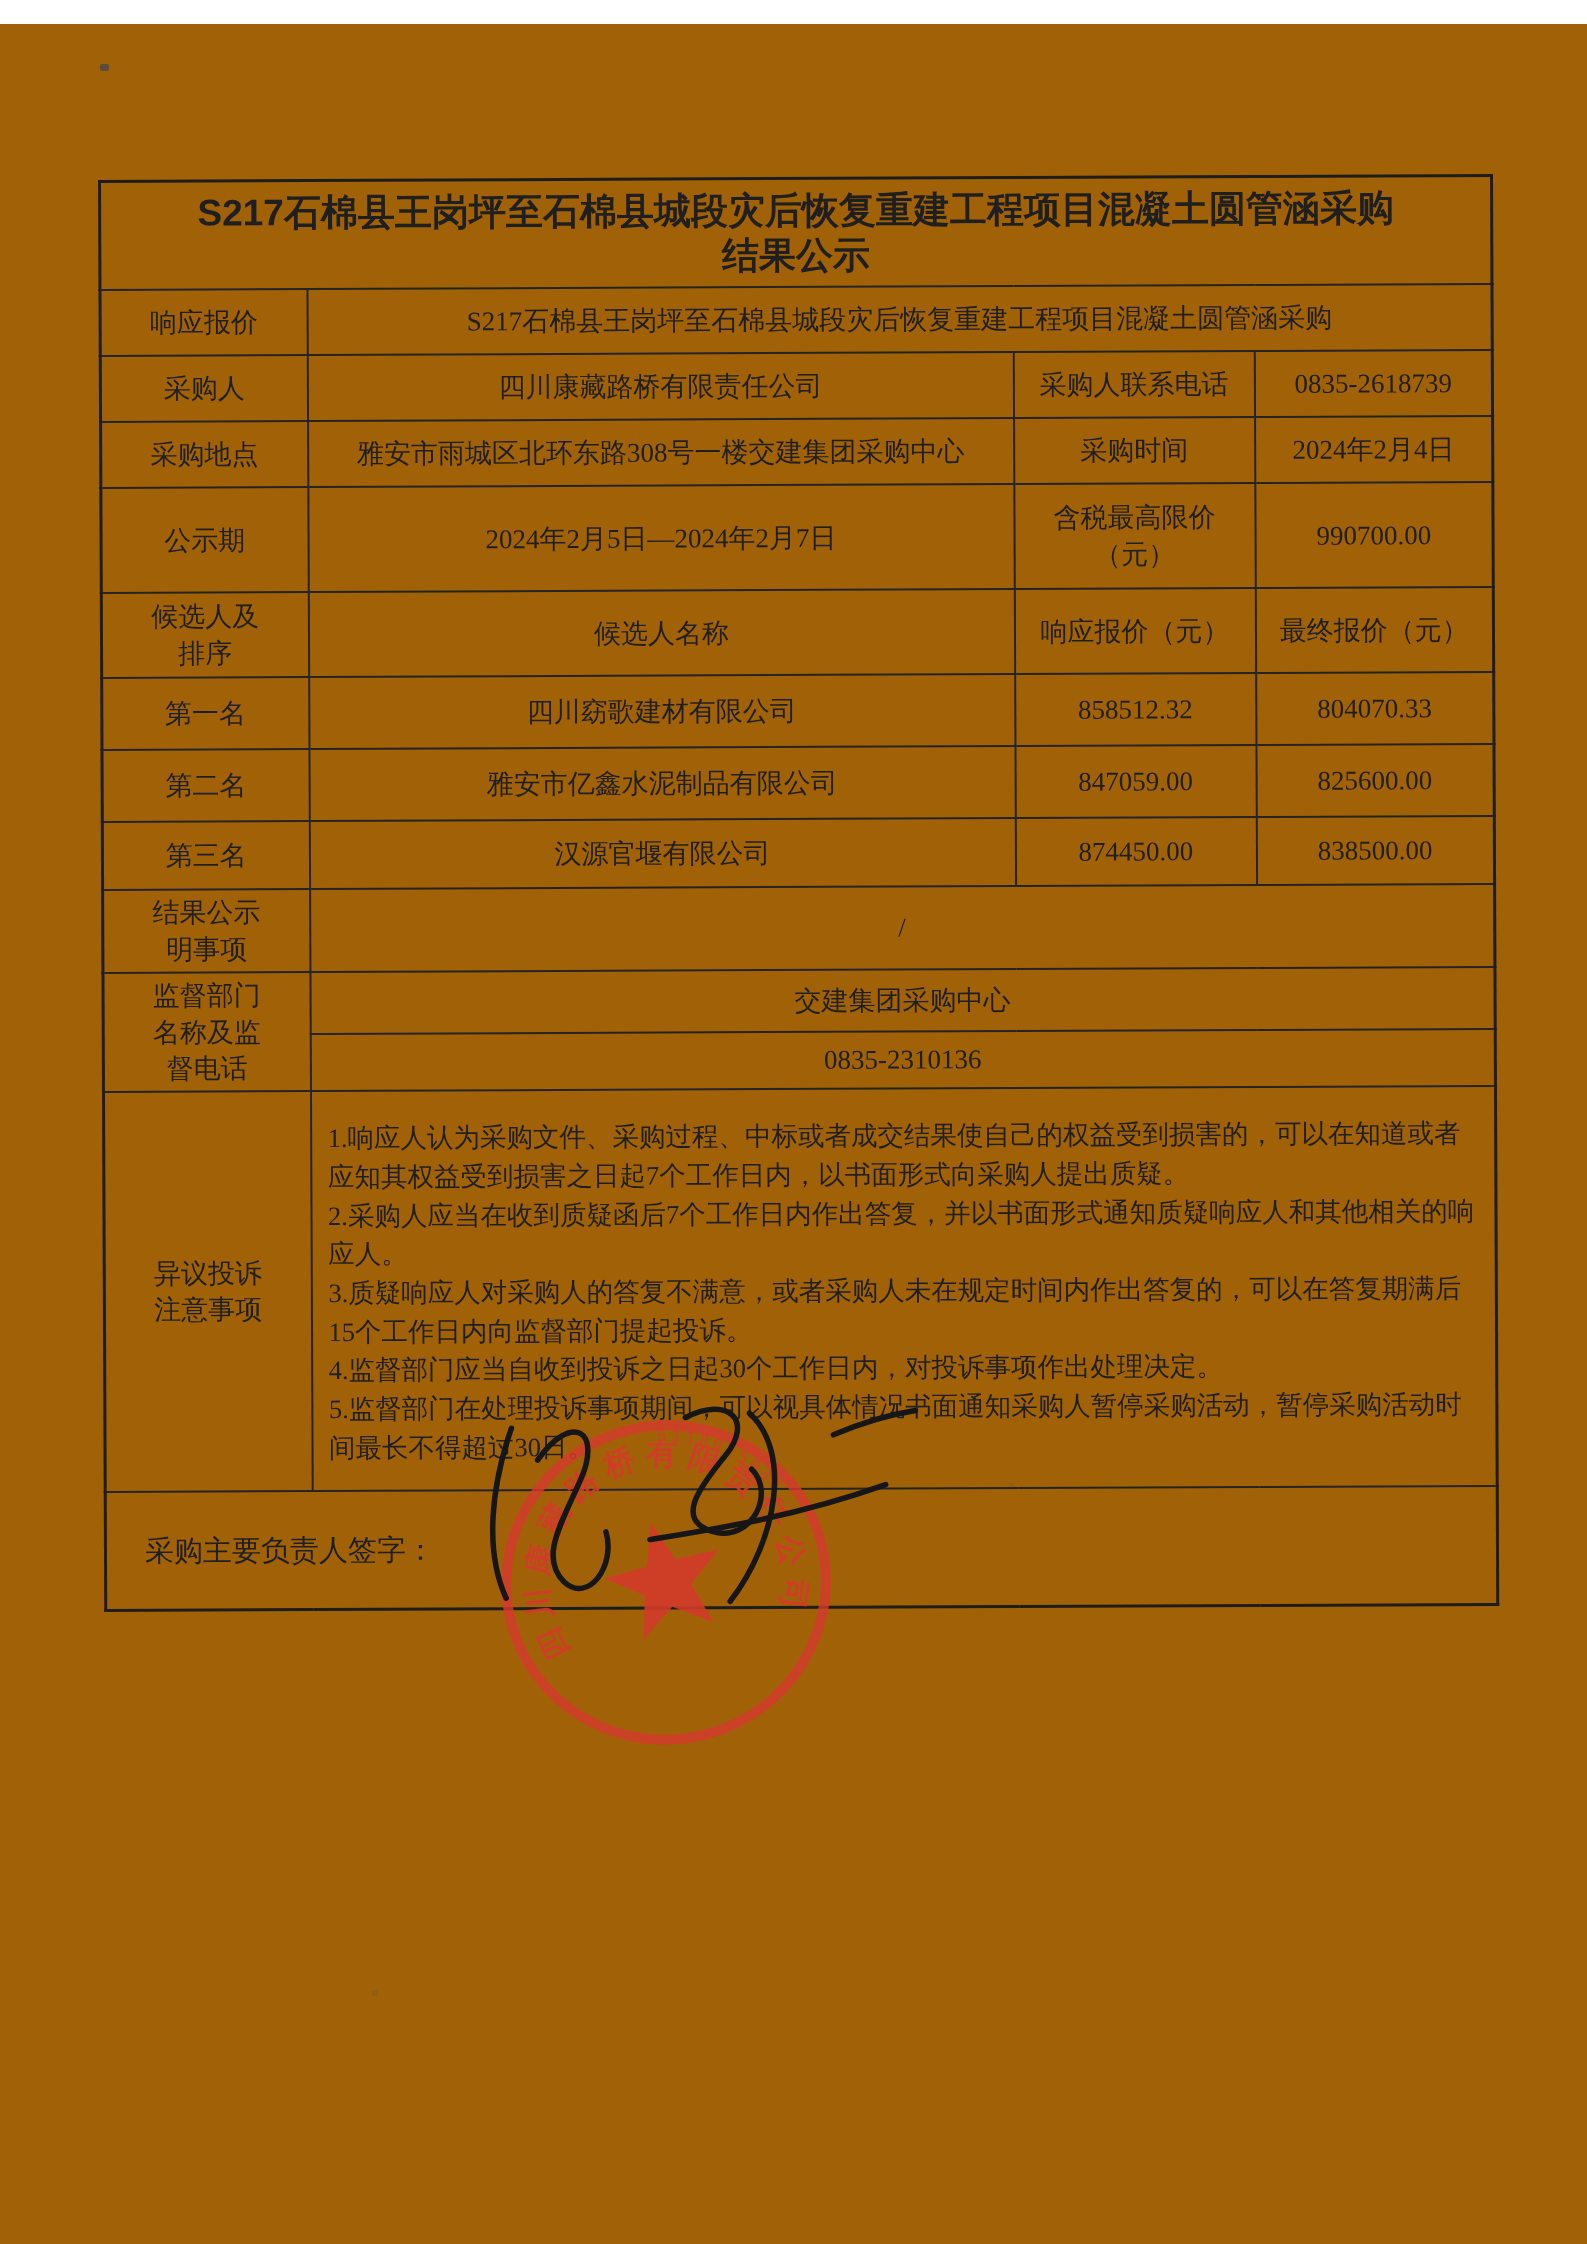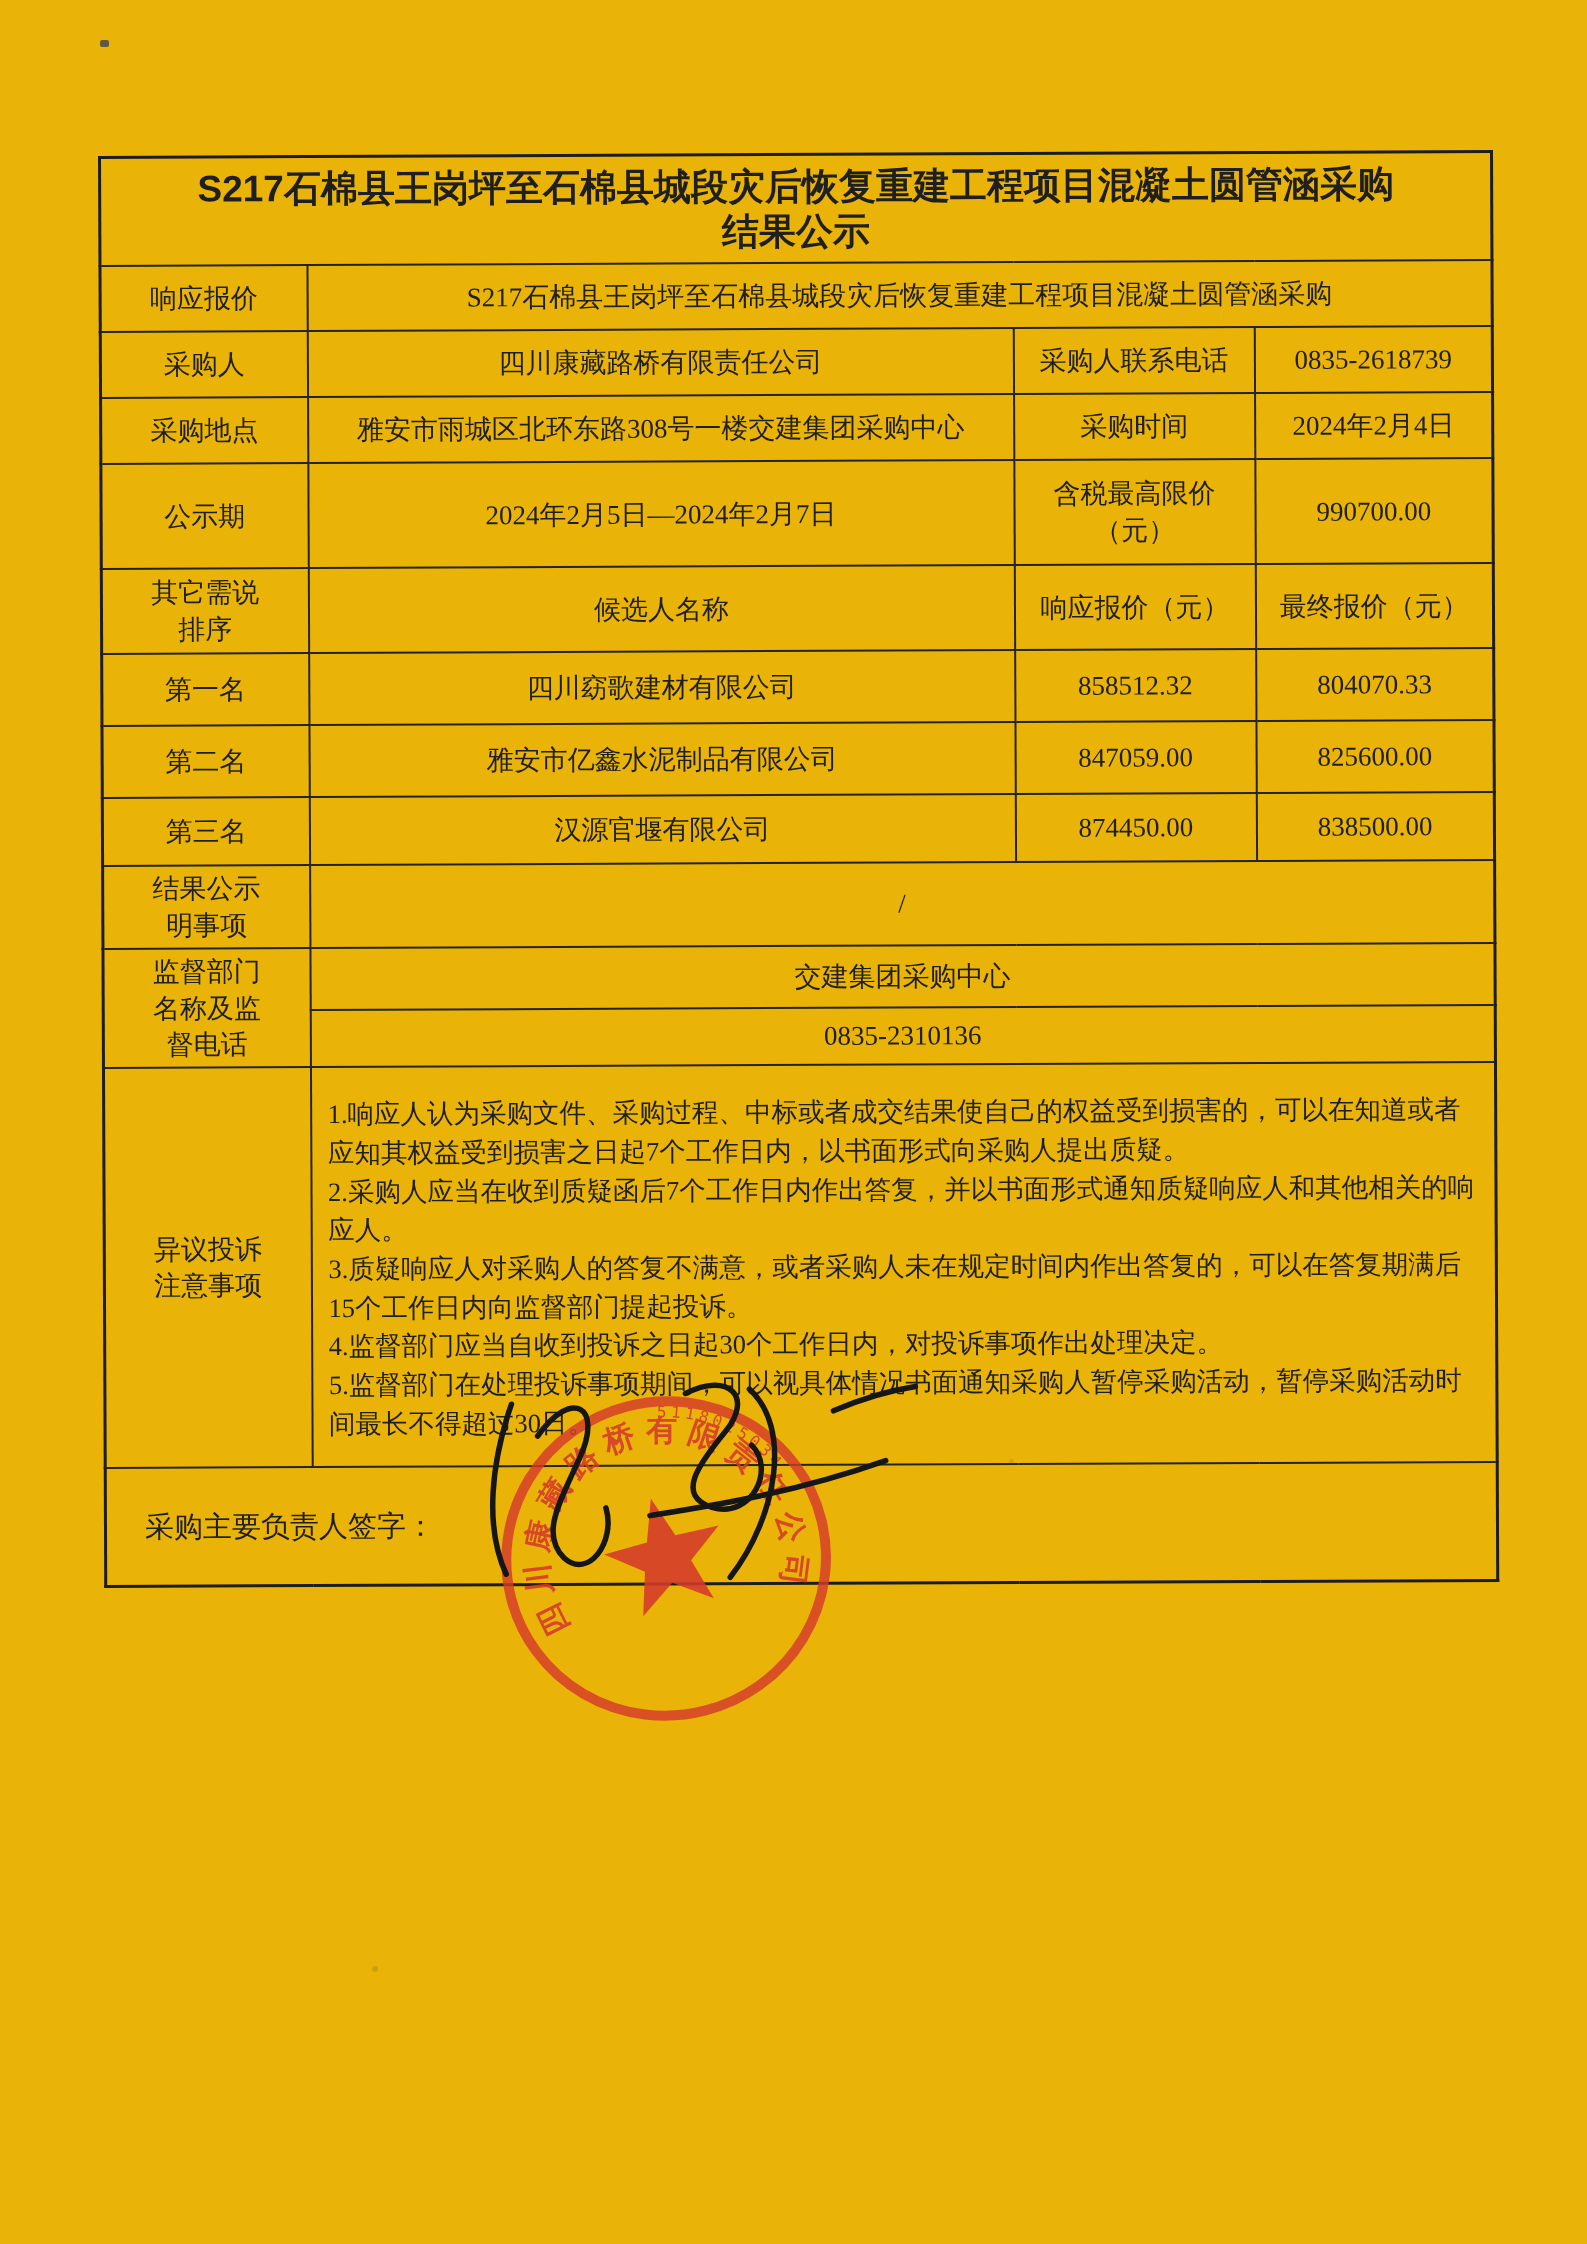--- a/index.html
+++ b/index.html
@@ -1,21 +1,21 @@
 <!DOCTYPE html>
 <html><head>
 <meta charset="utf-8">
 <style>
   html,body{margin:0;padding:0;}
   body{
     width:1587px;height:2244px;background:#ffffff;
     font-family:"Liberation Serif","DejaVu Serif",serif;
     color:#1f1f1f;position:relative;overflow:hidden;
   }
-  .page{position:absolute;inset:0;background:#eab308;}
+  .page{position:absolute;inset:0;background:#a16207;margin-top:24px;}
   .doc{
     position:absolute;left:98px;top:156px;width:1392px;
     transform:rotate(-0.25deg);transform-origin:top left;
   }
   table.main{
     border-collapse:collapse;width:100%;table-layout:fixed;
     border:3.5px solid #1d1d1d;
   }
   td{
     border:2.5px solid #242424;
@@ -90,21 +90,21 @@
 
       <tr style="height:105px">
         <td>公示期</td>
         <td>2024年2月5日—2024年2月7日</td>
         <td class="prewrap">含税最高限价
 （元）</td>
         <td>990700.00</td>
       </tr>
 
       <tr style="height:85px">
-        <td class="prewrap">其它需说
+        <td class="prewrap">候选人及
 排序</td>
         <td>候选人名称</td>
         <td>响应报价（元）</td>
         <td>最终报价（元）</td>
       </tr>
 
       <tr style="height:72px">
         <td>第一名</td>
         <td>四川窈歌建材有限公司</td>
         <td>858512.32</td>

